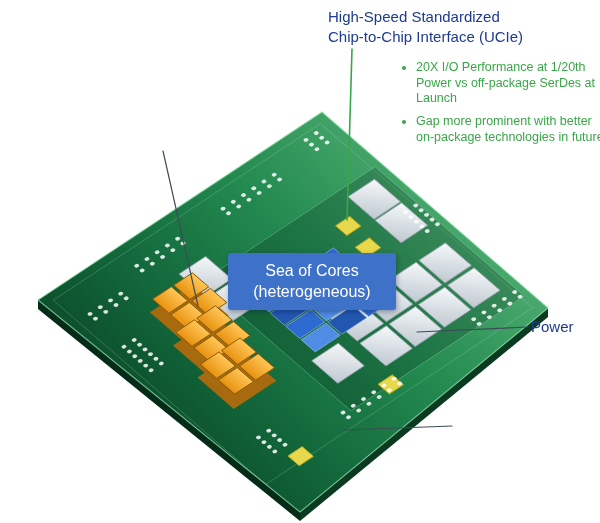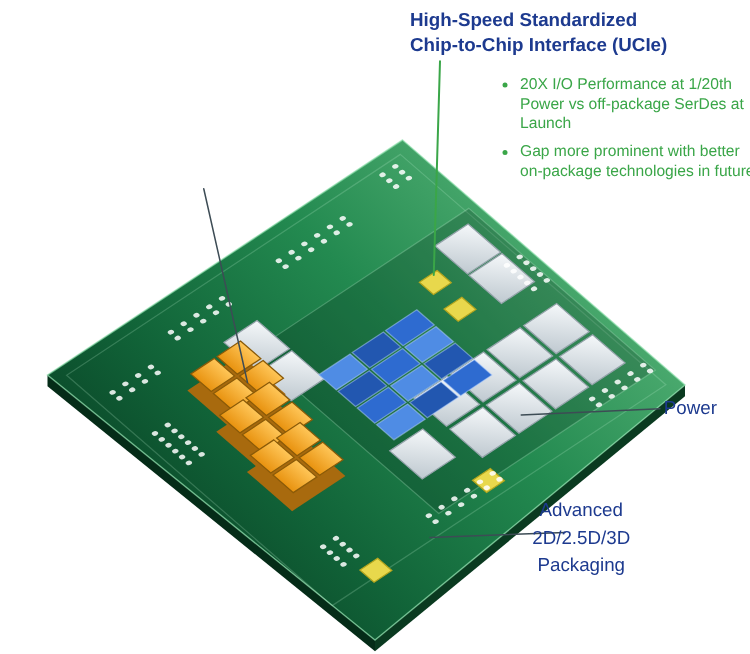--- a/index.html
+++ b/index.html
@@ -13,21 +13,21 @@
   .label{position:absolute;color:var(--annotation-navy);}
   .pre{white-space:pre-line;}
 
   .callout{left:8px;top:93px;width:190px;height:56px;
            display:flex;align-items:center;justify-content:center;text-align:center;
            background:linear-gradient(#ffffff,var(--callout-blue-fill));
            border:1px solid #9db6cf;border-radius:3px;
            box-shadow:1px 2px 4px rgba(0,0,0,.18);
            font-size:15px;line-height:1.3;}
 
-  .ucie-title{left:328px;top:7px;width:260px;font-size:15px;line-height:1.3;font-weight:bold;}
+  .ucie-title{left:328px;top:7px;width:260px;font-size:15px;line-height:1.3;}
 
   .ucie-bullets{position:absolute;left:400px;top:60px;width:192px;margin:0;
                 padding:0 0 0 16px;color:var(--annotation-green);
                 font-size:12.5px;line-height:1.25;}
   .ucie-bullets li{margin-bottom:7px;}
 
   .sea-box{left:228px;top:253px;width:168px;height:57px;
            display:flex;align-items:center;justify-content:center;text-align:center;
            background:var(--sea-box-blue);color:#ffffff;font-size:16px;line-height:1.3;
            border-radius:3px;box-shadow:1px 2px 5px rgba(0,20,60,.35);}
@@ -214,20 +214,21 @@
 
 
   <div class="label ucie-title pre">High-Speed Standardized
 Chip-to-Chip Interface (UCIe)</div>
 
   <ul class="ucie-bullets">
     <li>20X I/O Performance at 1/20th Power vs off-package SerDes at Launch</li>
     <li>Gap more prominent with better on-package technologies in future</li>
   </ul>
 
+  <div class="label sea-box">
+    <span class="pre">Sea of Cores
+(heterogeneous)</span>
+  </div>
 
   <div class="label memory-label">Power</div>
 
-  <div class="label packaging-label pre">Advanced
-2D/2.5D/3D
-Packaging</div>
 
 </div>
 
 </body></html>

